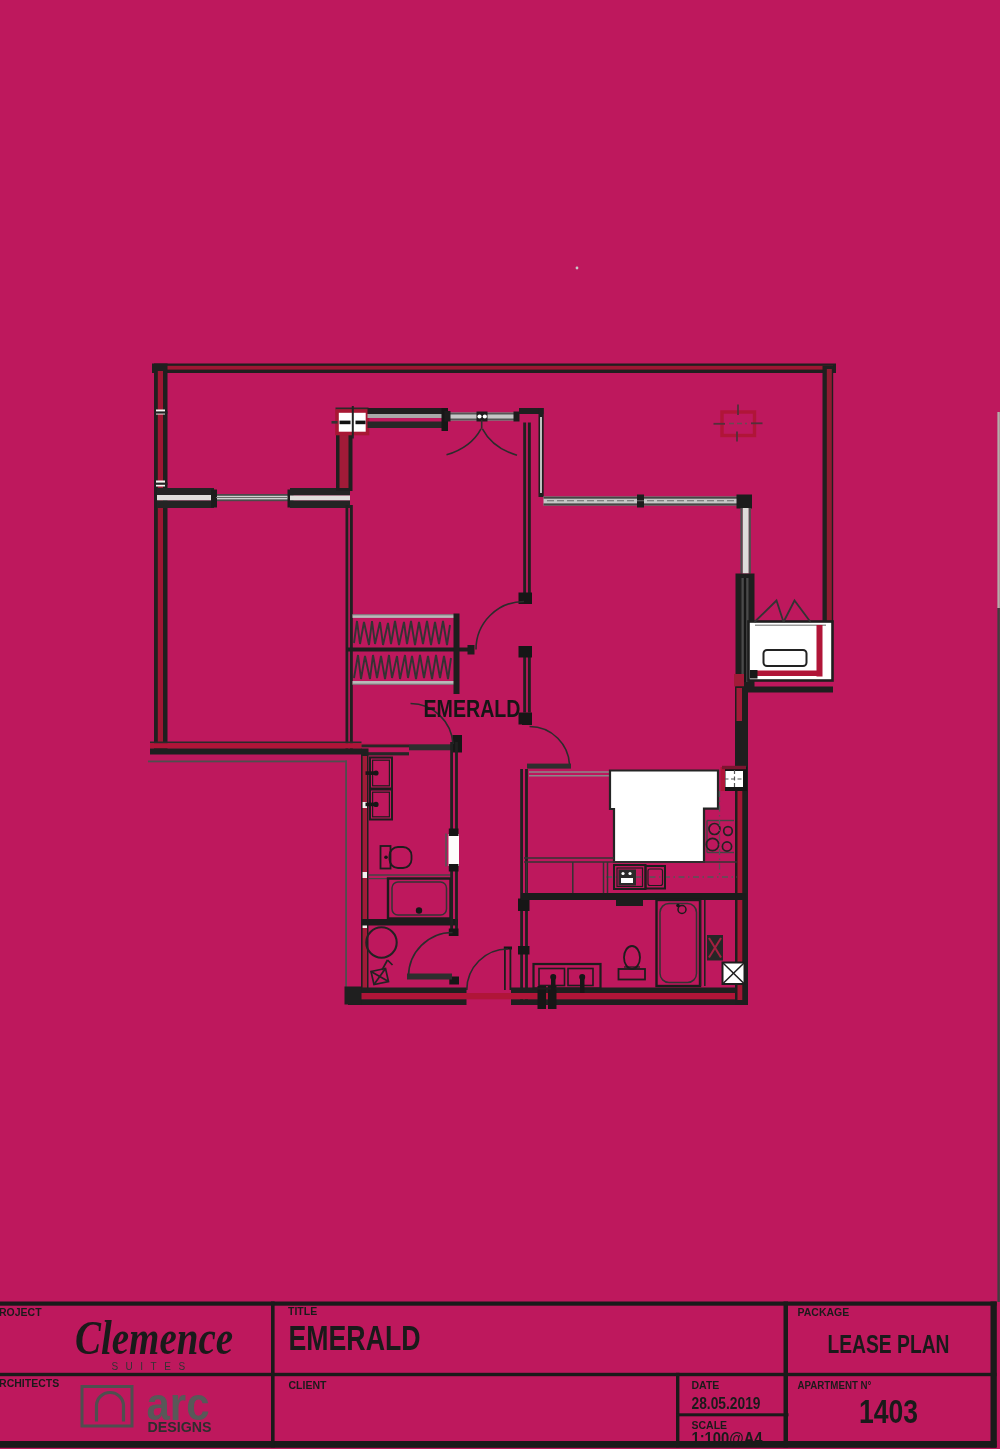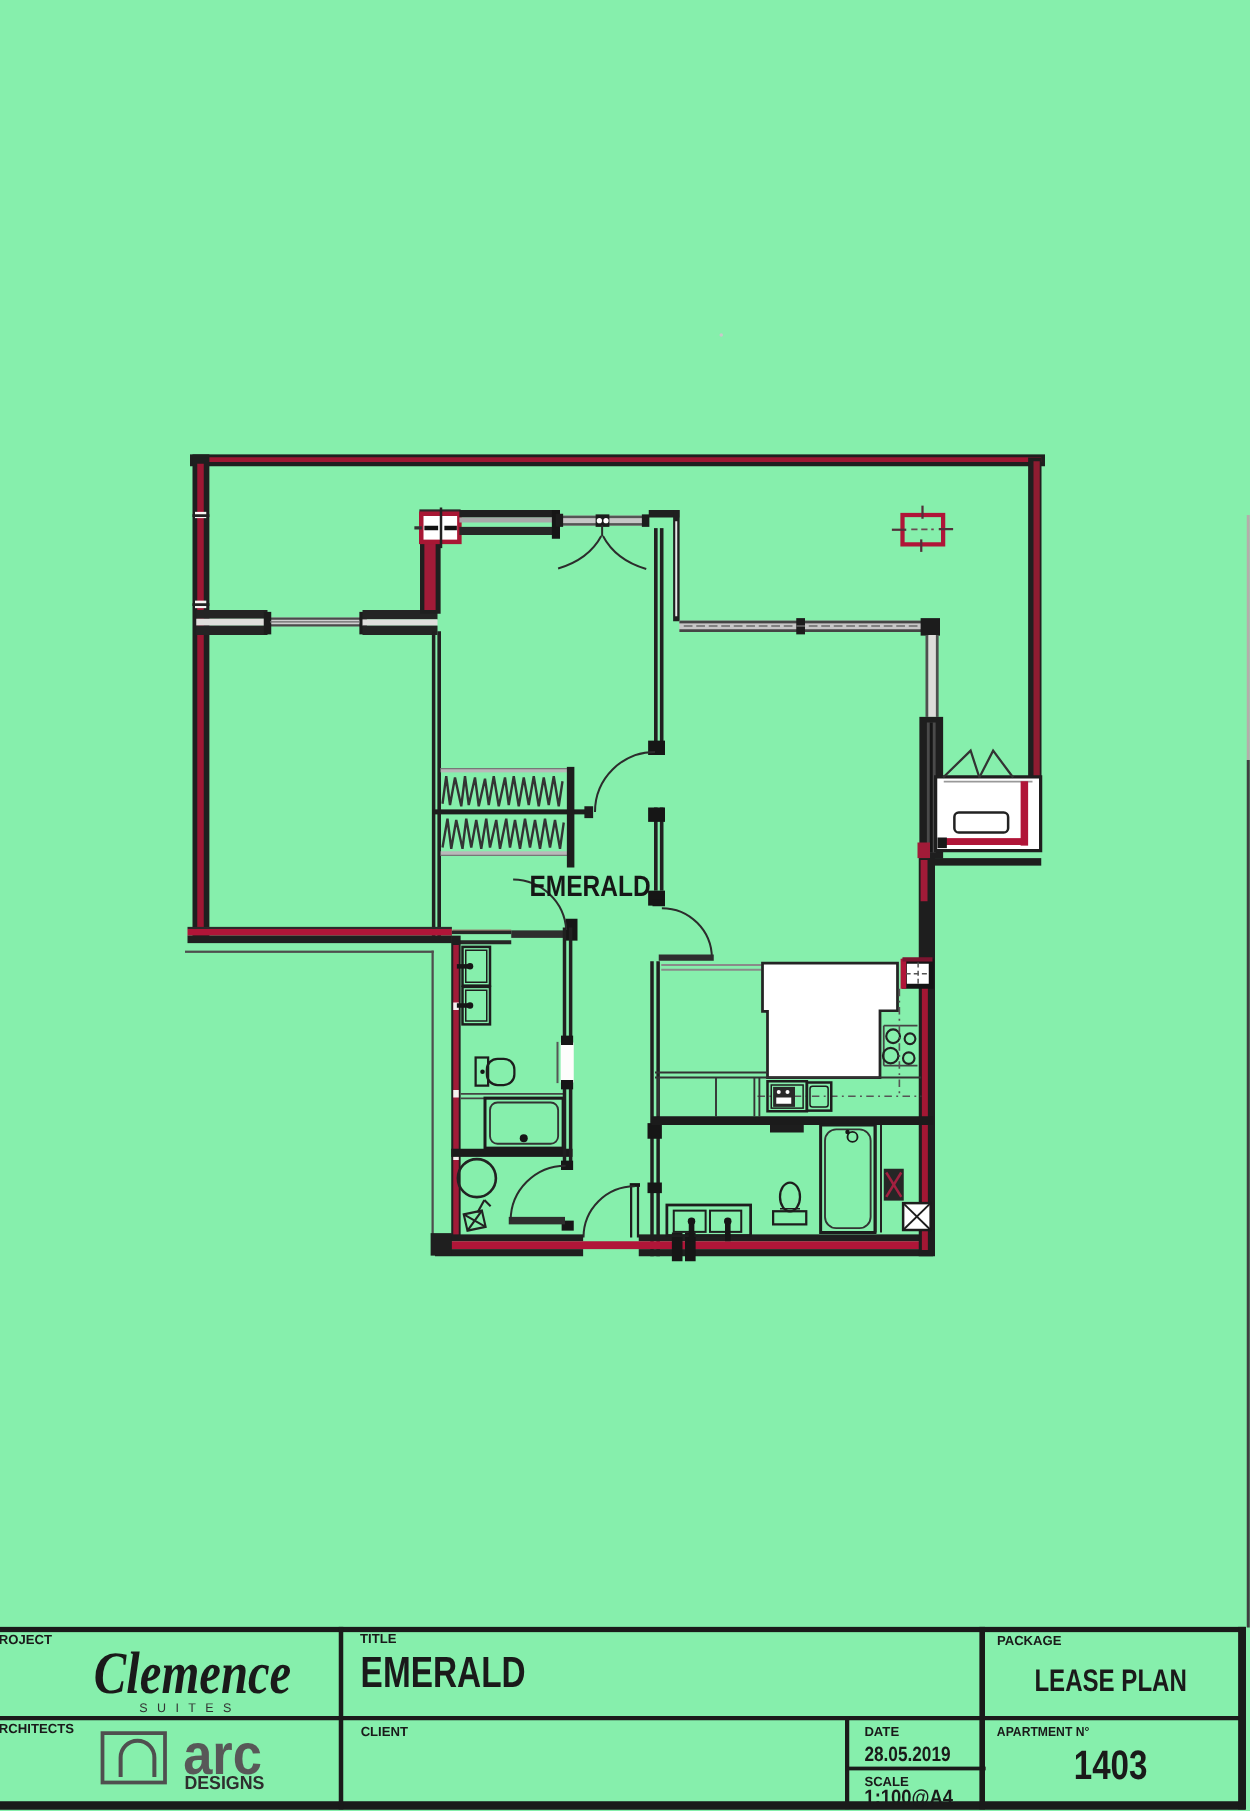--- a/index.html
+++ b/index.html
@@ -1,16 +1,16 @@
 <!DOCTYPE html>
 <html><head>
 <meta charset="utf-8">
 <style>
   html,body{margin:0;padding:0;background:#ffffff;}
-  .page{position:relative;width:1000px;height:1449px;background:#86efac;overflow:hidden;
+  .page{position:relative;width:1000px;height:1449px;background:#be185d;overflow:hidden;
         font-family:"Liberation Sans", sans-serif;}
   svg{position:absolute;left:0;top:0;}
 </style>
 </head>
 <body>
 <div class="page">
 <svg width="1000" height="1449" viewBox="0 0 1000 1449">
 
 <rect x="168" y="373" width="654" height="115" fill="none" stroke="none"></rect>
 

